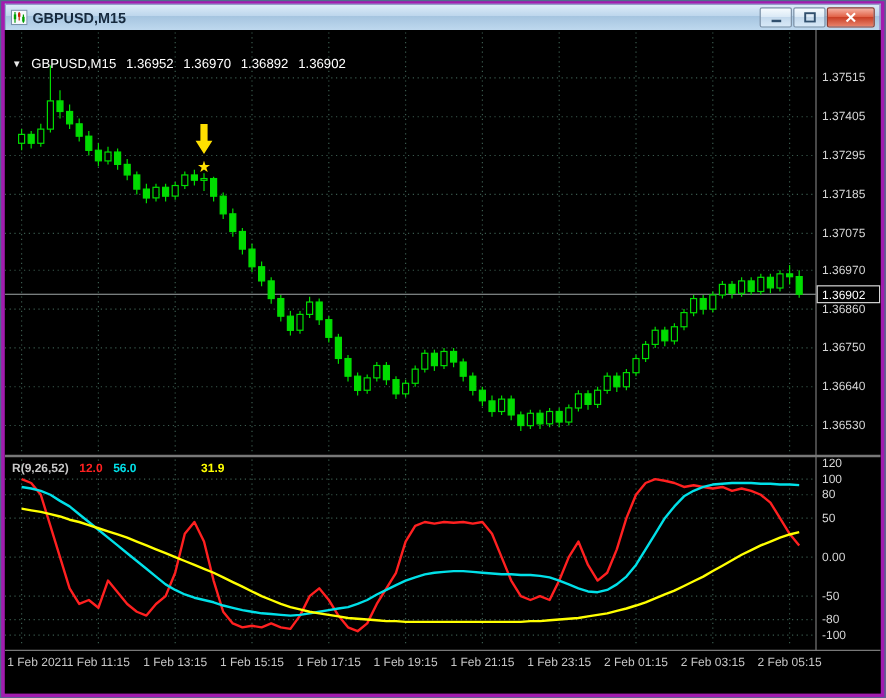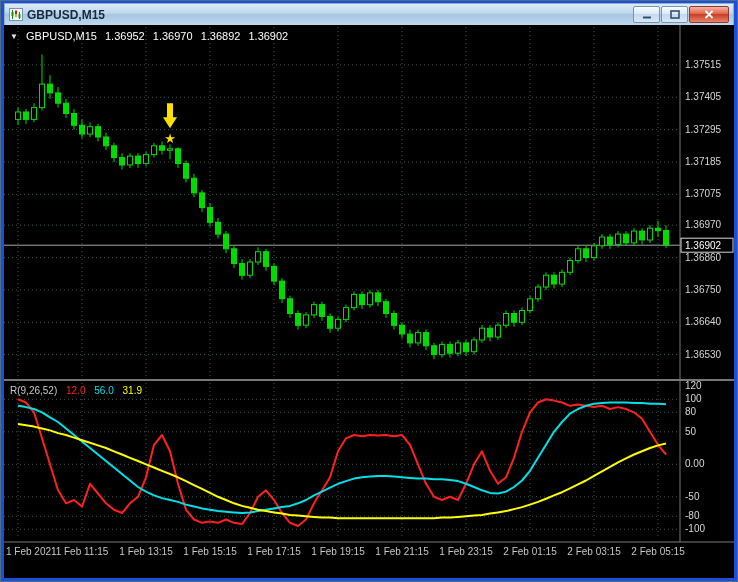--- a/index.html
+++ b/index.html
@@ -1,18 +1,18 @@
 <!DOCTYPE html>
 <html><head>
 <meta charset="utf-8">
 <style>
   html,body{margin:0;padding:0;background:#6d8aa5;font-family:"Liberation Sans",sans-serif;}
   .window{
     position:relative;width:738px;height:582px;box-sizing:border-box;
-    background:#1d4ed8;border:1px solid #4e6d8c;padding:2px 3px 3px 3px;
+    background:#a21caf;border:1px solid #4e6d8c;padding:2px 3px 3px 3px;
   }
   .titlebar{
     position:relative;height:22px;display:flex;align-items:center;
     background:linear-gradient(#dcebf8 0%,#bdd6ec 45%,#a6c5e0 46%,#bed8ee 100%);
     border:1px solid #8fb0cc;border-bottom:none;box-sizing:border-box;padding:0 4px;
   }
   .title{font-size:12px;font-weight:bold;color:#16293d;margin-left:4px;}
   .app-icon{display:inline-flex;width:14px;height:13px;}
   .winbtns{position:absolute;right:4px;top:2px;display:flex;gap:1px;}
   .wbtn{
@@ -20,25 +20,25 @@
     border:1px solid #7f93a8;border-radius:2px;box-sizing:border-box;cursor:default;
     background:linear-gradient(#f6fbfe 0%,#dceaf6 45%,#c2d8ec 46%,#d8e9f7 100%);
   }
   .bclose{
     width:40px;border-color:#8c3b2e;
     background:linear-gradient(#f6b3a4 0%,#e2654b 45%,#c73a21 46%,#e8826b 100%);
   }
   .content{position:relative;width:730px;height:553px;background:#000;overflow:hidden;}
   #chart-canvas{position:absolute;left:0;top:0;}
   #chart-canvas text{font-family:"Liberation Sans",sans-serif;}
-  .ohlc{position:absolute;left:6px;top:5px;color:#ffffff;font-size:11px;white-space:nowrap;}
+  .ohlc{position:absolute;left:6px;top:23px;color:#ffffff;font-size:11px;white-space:nowrap;}
   .ohlc span{margin-right:5px;}
   .tri{font-size:8px;color:#e8e8e8;margin-right:3px;vertical-align:1px;}
   .indlabel{position:absolute;left:6px;top:360px;color:#c8c8c8;font-size:10px;white-space:nowrap;}
-  .indlabel span{margin-right:6px;}
+  .indlabel span{margin-right:6px;font-weight:bold;}
 </style>
 </head>
 <body>
 
 <div class="window">
   <div class="titlebar">
     <span class="app-icon">
       <svg width="14" height="13" viewBox="0 0 14 13">
         <rect x="0.5" y="0.5" width="13" height="12" fill="#f6f9fc" stroke="#7a92aa"></rect>
         <line x1="3.5" y1="2" x2="3.5" y2="11" stroke="#00a000" stroke-width="1"></line>
@@ -345,16 +345,16 @@
       <span>1.36952</span>
       <span>1.36970</span>
       <span>1.36892</span>
       <span>1.36902</span>
     </div>
 
     <div class="indlabel">
       <span>R(9,26,52)</span>
       <span style="color: rgb(255, 32, 32);">12.0</span>
       <span style="color: rgb(0, 224, 232);">56.0</span>
-      <span style="color: rgb(255, 255, 0);">31.9</span>
+      <span style="color: rgb(255, 255, 0); margin-left: 45px;">31.9</span>
     </div>
   </div>
 </div>
 
 </body></html>

